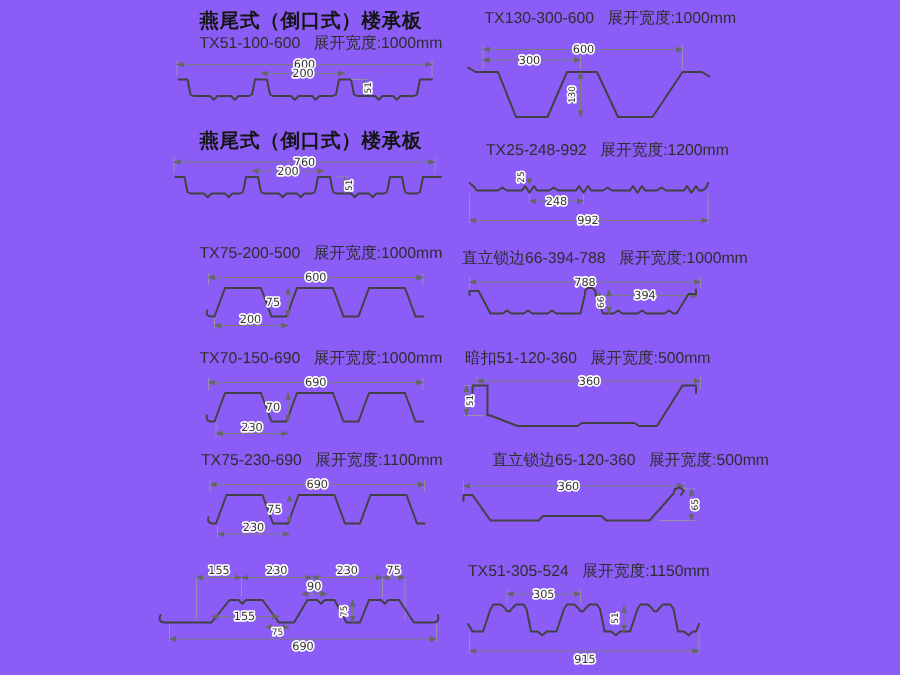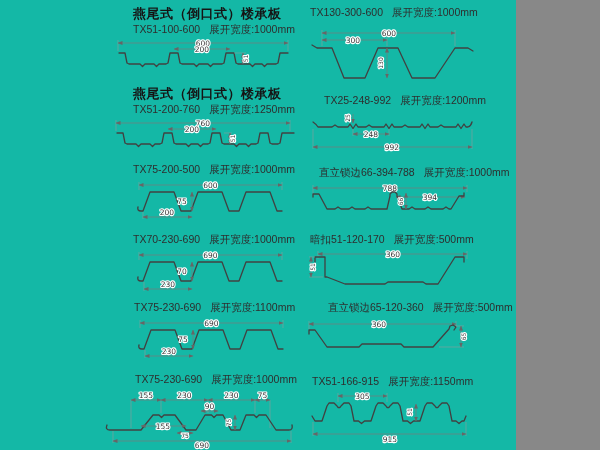--- a/index.html
+++ b/index.html
@@ -1,16 +1,16 @@
 <!DOCTYPE html>
 <html><head>
 <meta charset="utf-8">
 <style>
   html,body{margin:0;padding:0;background:#888}
-  #screen{position:relative;width:516px;height:450px;background:#14b8a6;overflow:hidden;
+  #screen{position:relative;width:600px;height:450px;background:#8b5cf6;overflow:hidden;
           font-family:"Liberation Sans",sans-serif}
   .blk{position:absolute}
   .hd{font-size:13px;font-weight:bold;color:#151515;line-height:15px;letter-spacing:.5px;white-space:nowrap}
   .sub{font-size:10.5px;color:#2e2e2e;line-height:13px;margin-top:2px;white-space:nowrap}
   .sub .sp{margin-left:9px}
   svg{display:block;overflow:visible}
   .pf{fill:none;stroke:#414141;stroke-width:1.3;stroke-linejoin:round;stroke-linecap:round}
   .dl{stroke:#7a7a7a;stroke-width:.7;fill:none}
   .ext{stroke:#9c9c9c;stroke-width:.55}
   .dt{font-family:"DejaVu Sans",sans-serif;font-size:7.5px;fill:#333;text-anchor:middle;
@@ -45,23 +45,20 @@
     <text class="dt" x="90" y="15.5">200</text>
     <path class="pf" d="M7,17 H13 L15,27 L17,28 H28 l2.5,2.5 l2.5,-2.5 H42 l2.5,2.5 l2.5,-2.5 H54 l2,-1 l2,-10 h8 l2,10 l2,1 H82 l2.5,2.5 l2.5,-2.5 H96 l2.5,2.5 l2.5,-2.5 H110 l2,-1 l2,-10 h8 l2,10 l2,1 H138 l2.5,2.5 l2.5,-2.5 H150 l2.5,2.5 l2.5,-2.5 H164 l2,-1 l2,-10 H176"></path>
     <line class="ext" x1="122" y1="17" x2="134" y2="17"></line>
     <line class="dl" x1="131" y1="17" x2="131" y2="28" marker-start="url(#ar)" marker-end="url(#ar)"></line>
     <text class="dt sm" x="135.5" y="22.5" transform="rotate(-90 135.5 22.5)">51</text>
   </svg>
 </div>
 
 <div class="blk" style="left:110px;top:86px">
   <div class="hd" style="margin-left:23px">燕尾式（倒口式）楼承板</div>
-  <div class="sub" style="margin-left:23px">
-    <span>TX51-200-760</span><span class="sp">展开宽度:1250mm</span>
-  </div>
   <svg width="190" height="44" viewBox="0 0 190 44">
     <line class="ext" x1="6" y1="4" x2="6" y2="15"></line>
         <line class="ext" x1="180" y1="4" x2="180" y2="15"></line>
     <line class="dl" x1="6" y1="7" x2="180" y2="7" marker-start="url(#ar)" marker-end="url(#ar)"></line>
     <text class="dt" x="93" y="9.5">760</text>
     <line class="dl" x1="58" y1="13" x2="106" y2="13" marker-start="url(#ar)" marker-end="url(#ar)"></line>
     <text class="dt" x="82" y="15.5">200</text>
     <path class="pf" d="M7,17 H13 L15,27 L17,28 H26 l2.5,2.5 l2.5,-2.5 H40 l2.5,2.5 l2.5,-2.5 H50 l2,-1 l2,-10 h8 l2,10 l2,1 H76 l2.5,2.5 l2.5,-2.5 H88 l2.5,2.5 l2.5,-2.5 H98 l2,-1 l2,-10 h8 l2,10 l2,1 H124 l2.5,2.5 l2.5,-2.5 H136 l2.5,2.5 l2.5,-2.5 H146 l2,-1 l2,-10 h8 l2,10 l2,1 H168 l2,-1 l2,-10 H184"></path>
     <line class="ext" x1="114" y1="17" x2="122" y2="17"></line>
     <line class="dl" x1="120" y1="17" x2="120" y2="28" marker-start="url(#ar)" marker-end="url(#ar)"></line>
@@ -82,21 +79,21 @@
     <line class="dl" x1="57" y1="14" x2="57" y2="33" marker-start="url(#ar)" marker-end="url(#ar)"></line>
     <text class="dt" x="47" y="26">75</text>
     <line class="ext" x1="8" y1="34" x2="8" y2="41"></line>
     <line class="dl" x1="8" y1="39" x2="57" y2="39" marker-start="url(#ar)" marker-end="url(#ar)"></line>
     <text class="dt" x="32" y="37">200</text>
   </svg>
 </div>
 
 <div class="blk" style="left:135px;top:231px">
   <div class="sub" style="margin-left:-2px">
-    <span>TX70-230-690</span><span class="sp">展开宽度:1000mm</span>
+    <span>TX70-150-690</span><span class="sp">展开宽度:1000mm</span>
   </div>
   <svg width="150" height="48" viewBox="0 0 150 48" style="margin-top:2px">
     <line class="ext" x1="4" y1="4" x2="4" y2="12"></line>
         <line class="ext" x1="147" y1="4" x2="147" y2="12"></line>
     <line class="dl" x1="4" y1="7" x2="147" y2="7" marker-start="url(#ar)" marker-end="url(#ar)"></line>
     <text class="dt" x="75.5" y="9.5">690</text>
     <path class="pf" d="M3,29 Q2,33 6,33 H8 L15,14 H39 L46,33 H56 L63,14 H87 L94,33 H104 L111,14 H135 L142,33 H147"></path>
     <line class="dl" x1="57" y1="14" x2="57" y2="33" marker-start="url(#ar)" marker-end="url(#ar)"></line>
     <text class="dt" x="47" y="26">70</text>
     <line class="ext" x1="9" y1="34" x2="9" y2="43"></line>
@@ -117,23 +114,20 @@
     <path class="pf" d="M3,29 Q2,33 6,33 H8 L15,14 H39 L46,33 H56 L63,14 H87 L94,33 H104 L111,14 H135 L142,33 H147"></path>
     <line class="dl" x1="57" y1="14" x2="57" y2="33" marker-start="url(#ar)" marker-end="url(#ar)"></line>
     <text class="dt" x="47" y="26">75</text>
     <line class="ext" x1="9" y1="34" x2="9" y2="42"></line>
     <line class="dl" x1="9" y1="40" x2="57" y2="40" marker-start="url(#ar)" marker-end="url(#ar)"></line>
     <text class="dt" x="33" y="38">230</text>
   </svg>
 </div>
 
 <div class="blk" style="left:103px;top:371px">
-  <div class="sub" style="margin-left:32px">
-    <span>TX75-230-690</span><span class="sp">展开宽度:1000mm</span>
-  </div>
   <svg width="200" height="62" viewBox="0 0 200 62" style="margin-top:2px">
     <line class="ext" x1="28" y1="12" x2="28" y2="40"></line>
         <line class="ext" x1="58" y1="12" x2="58" y2="25"></line>
     <line class="ext" x1="105" y1="12" x2="105" y2="25"></line>
         <line class="ext" x1="152" y1="12" x2="152" y2="25"></line>
     <line class="ext" x1="167" y1="12" x2="167" y2="40"></line>
     <line class="dl" x1="28" y1="12" x2="58" y2="12" marker-start="url(#ar)" marker-end="url(#ar)"></line>
     <line class="dl" x1="58" y1="12" x2="105" y2="12" marker-start="url(#ar)" marker-end="url(#ar)"></line>
     <line class="dl" x1="105" y1="12" x2="152" y2="12" marker-start="url(#ar)" marker-end="url(#ar)"></line>
     <line class="dl" x1="152" y1="12" x2="167" y2="12" marker-start="url(#ar)" marker-end="url(#ar)"></line>
@@ -151,21 +145,21 @@
     <line class="dl" x1="132" y1="27" x2="132" y2="42" marker-start="url(#ar)" marker-end="url(#ar)"></line>
     <text class="dt sm" x="128" y="34.5" transform="rotate(-90 128 34.5)">75</text>
     <line class="ext" x1="10" y1="43" x2="10" y2="55"></line>
         <line class="ext" x1="188" y1="43" x2="188" y2="55"></line>
     <line class="dl" x1="10" y1="53" x2="188" y2="53" marker-start="url(#ar)" marker-end="url(#ar)"></line>
     <text class="dt" x="99" y="60">690</text>
   </svg>
 </div>
 
 <div class="blk" style="left:305px;top:4px">
-  <div class="sub" style="margin-left:5px">
+  <div class="sub" style="margin-left:18px">
     <span>TX130-300-600</span><span class="sp">展开宽度:1000mm</span>
   </div>
   <svg width="290" height="62" viewBox="0 0 290 62" style="margin-top:5px">
     <line class="ext" x1="17" y1="6" x2="17" y2="22"></line>
         <line class="ext" x1="150" y1="6" x2="150" y2="22"></line>
     <line class="dl" x1="17" y1="9" x2="150" y2="9" marker-start="url(#ar)" marker-end="url(#ar)"></line>
     <text class="dt" x="84" y="11.5">600</text>
     <line class="ext" x1="82" y1="13" x2="82" y2="22"></line>
     <line class="dl" x1="17" y1="16" x2="82" y2="16" marker-start="url(#ar)" marker-end="url(#ar)"></line>
     <text class="dt" x="48" y="18.5">300</text>
@@ -188,39 +182,39 @@
     <line class="dl" x1="48" y1="25" x2="84" y2="25" marker-start="url(#ar)" marker-end="url(#ar)"></line>
     <text class="dt" x="66" y="27.5">248</text>
     <line class="ext" x1="8" y1="20" x2="8" y2="40"></line>
         <line class="ext" x1="167" y1="20" x2="167" y2="40"></line>
     <line class="dl" x1="8" y1="38" x2="167" y2="38" marker-start="url(#ar)" marker-end="url(#ar)"></line>
     <text class="dt" x="87" y="40.5">992</text>
   </svg>
 </div>
 
 <div class="blk" style="left:305px;top:164px">
-  <div class="sub" style="margin-left:14px">
+  <div class="sub" style="margin-left:3px">
     <span>直立锁边66-394-788</span><span class="sp">展开宽度:1000mm</span>
   </div>
   <svg width="290" height="44" viewBox="0 0 290 44" style="margin-top:2px">
     <line class="ext" x1="8" y1="4" x2="8" y2="13"></line>
         <line class="ext" x1="162" y1="4" x2="162" y2="11"></line>
     <line class="dl" x1="8" y1="7" x2="162" y2="7" marker-start="url(#ar)" marker-end="url(#ar)"></line>
     <text class="dt" x="85" y="9.5">788</text>
     <line class="dl" x1="91" y1="16" x2="160" y2="16" marker-start="url(#ar)" marker-end="url(#ar)"></line>
     <text class="dt" x="125" y="18.5">394</text>
     <path class="pf" d="M8,16 V13 H14 L22,28 H30 l3,-2 l3,2 H44 l3,-2 l3,2 H60 l3,-2 l3,2 H82 L85,15 l0,-2 l2,-2 l3,0 l2,2 l0,2 L97,28 H104 l3,-2 l3,2 H120 l3,-2 l3,2 H138 l3,-2 l3,2 H146 L154,15 H159 V12"></path>
     <line class="dl" x1="101" y1="12" x2="101" y2="28" marker-start="url(#ar)" marker-end="url(#ar)"></line>
     <text class="dt sm" x="97.5" y="20.5" transform="rotate(-90 97.5 20.5)">66</text>
   </svg>
 </div>
 
 <div class="blk" style="left:305px;top:231px">
   <div class="sub" style="margin-left:5px">
-    <span>暗扣51-120-170</span><span class="sp">展开宽度:500mm</span>
+    <span>暗扣51-120-360</span><span class="sp">展开宽度:500mm</span>
   </div>
   <svg width="290" height="52" viewBox="0 0 290 52" style="margin-top:2px">
     <line class="ext" x1="13" y1="3" x2="13" y2="11"></line>
         <line class="ext" x1="162" y1="3" x2="162" y2="11"></line>
     <line class="dl" x1="13" y1="6" x2="162" y2="6" marker-start="url(#ar)" marker-end="url(#ar)"></line>
     <text class="dt" x="88" y="8.5">360</text>
     <path class="pf" d="M10,14 V9 H20 V29 h2 L40,36 H80 l3,-2 H118 l3,2 H133 L150,9 H159 V14"></path>
     <line class="ext" x1="4" y1="9" x2="10" y2="9"></line>
         <line class="ext" x1="4" y1="29" x2="18" y2="29"></line>
     <line class="dl" x1="6" y1="9" x2="6" y2="29" marker-start="url(#ar)" marker-end="url(#ar)"></line>
@@ -240,21 +234,21 @@
     <path class="pf" d="M6,18 V14 H12 L24,31 H56 l3,-3 H98 l3,3 H130 L146,13 l1,-3 l3,-1 l3,2 l-2,3"></path>
     <line class="ext" x1="153" y1="10" x2="161" y2="10"></line>
         <line class="ext" x1="136" y1="31" x2="161" y2="31"></line>
     <line class="dl" x1="158" y1="10" x2="158" y2="31" marker-start="url(#ar)" marker-end="url(#ar)"></line>
     <text class="dt sm" x="162.5" y="20.5" transform="rotate(-90 162.5 20.5)">65</text>
   </svg>
 </div>
 
 <div class="blk" style="left:303px;top:373px">
   <div class="sub" style="margin-left:9px">
-    <span>TX51-166-915</span><span class="sp">展开宽度:1150mm</span>
+    <span>TX51-305-524</span><span class="sp">展开宽度:1150mm</span>
   </div>
   <svg width="290" height="58" viewBox="0 0 290 58" style="margin-top:2px">
     <line class="ext" x1="35" y1="3" x2="35" y2="12"></line>
         <line class="ext" x1="84" y1="3" x2="84" y2="12"></line>
     <line class="dl" x1="35" y1="6" x2="84" y2="6" marker-start="url(#ar)" marker-end="url(#ar)"></line>
     <text class="dt" x="59.5" y="8.5">305</text>
     <path class="pf" d="M9,26 l3,5 h7 L24,16 l2,-3 h5 l3,3 l1,1.5 h2 l1,-1.5 l3,-3 h5 l2,3 L51,31 h4.5 l3,2.5 l3,-2.5 H68 L73,16 l2,-3 h5 l3,3 l1,1.5 h2 l1,-1.5 l3,-3 h5 l2,3 L100,31 h4.5 l3,2.5 l3,-2.5 H117 L122,16 l2,-3 h5 l3,3 l1,1.5 h2 l1,-1.5 l3,-3 h5 l2,3 L149,31 h4 l3,2.5 l3,-2.5 h2 l2,-5"></path>
     <line class="dl" x1="113" y1="14" x2="113" y2="31" marker-start="url(#ar)" marker-end="url(#ar)"></line>
     <text class="dt sm" x="109" y="22" transform="rotate(-90 109 22)">51</text>
     <line class="ext" x1="10" y1="32" x2="10" y2="46"></line>

